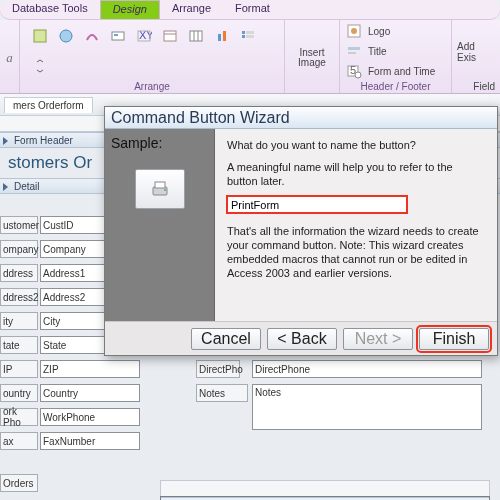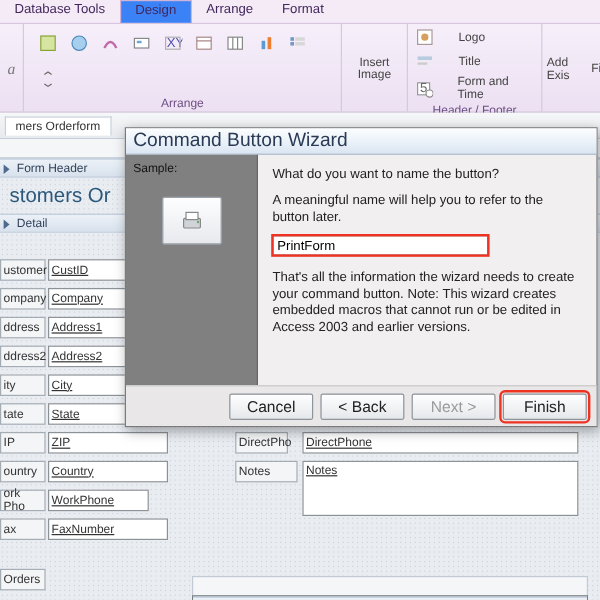--- a/index.html
+++ b/index.html
@@ -1,59 +1,59 @@
 <!DOCTYPE html>
 <html><head>
 <meta charset="utf-8">
 <style>
 * { box-sizing: border-box; font-family: "Segoe UI", Tahoma, sans-serif; font-size: 11px; }
 body { margin: 0; width: 500px; height: 500px; overflow: hidden; background: #eceef1; position: relative; }
 
 
-.ribbon-tabs { display: flex; height: 20px; background: #f5ebf7; border-bottom: 1px solid #d9c5df; }
+.ribbon-tabs { display: flex; height: 20px; background: #f5ebf7; border-bottom: 1px solid #d9c5df; border-radius: 10px; }
 .ribbon-tab { padding: 2px 12px; color: #42275c; cursor: pointer; }
-.ribbon-tab.active { background: #3b82f6; border: 1px solid #d1b3d8; border-bottom: none; }
+.ribbon-tab.active { background: #84cc16; border: 1px solid #d1b3d8; border-bottom: none; font-style: italic; }
 
 
 .ribbon { height: 74px; background: linear-gradient(#f6effa, #ece0f2); border-bottom: 1px solid #c7b3cf; display: flex; }
 .ribbon-group { border-right: 1px solid #d8c8df; display: flex; flex-direction: column; padding: 2px 4px 0; }
 .ribbon-group-body { flex: 1; display: flex; align-items: center; gap: 4px; }
 .ribbon-group-label { text-align: center; color: #6d4e84; font-size: 10px; padding: 1px 0; }
 .btn16 { width: 20px; height: 20px; border: 1px solid transparent; border-radius: 2px; display: flex; align-items: center; justify-content: center; }
 .vstack { display: flex; flex-direction: column; gap: 2px; }
-.largebtn { width: 46px; height: 56px; display: flex; flex-direction: row; align-items: center; justify-content: center; border: 1px solid transparent; border-radius: 2px; color: #444; gap: 18px; }
+.largebtn { width: 46px; height: 56px; display: flex; flex-direction: column; align-items: flex-end; justify-content: center; border: 1px solid transparent; border-radius: 2px; color: #444; gap: 18px; }
 .smalllabel { font-size: 10px; color: #444; padding-left: 2px; }
-.row { display:flex; align-items:center; gap:18px; padding:1px 2px;}
+.row { display:flex; align-items:center; gap:4px; padding:1px 2px;}
 svg { display: block; }
 
 
 .designarea { position: absolute; top: 94px; left: 0; width: 500px; height: 406px; background: #fff; }
 .tabbar { height: 22px; background: linear-gradient(#f6f7f9,#e7eaee); border-bottom: 1px solid #c6cfd9; display:flex; align-items:center; padding-left: 4px;}
 .tab { background: #fff; border: 1px solid #c6cfd9; border-bottom: none; padding: 2px 8px; font-size: 10px; color: #333; }
 .sectionbar { height: 16px; background: linear-gradient(#ecf1f7,#d8e2ed); border-top:1px solid #b5c4d6; border-bottom:1px solid #b5c4d6; color:#32425a; font-size:10px; display:flex; align-items:center; padding-left:14px; position:relative;}
 .sectionbar::before { content:""; position:absolute; left:3px; top:4px; width:0;height:0; border-left:5px solid #4e6a8c; border-top:4px solid transparent; border-bottom:4px solid transparent;}
 .dotbg { background-image: radial-gradient(#bfc8d4 0.6px, transparent 0.6px); background-size: 4px 4px; background-color:#e9edf2;}
 .hdrstrip { height: 30px; display:flex; align-items:center; padding-left:8px; color:#2b587a; font-size:17px; font-weight:500; }
 .detail { position:relative; height: 340px;}
 .lbl { position:absolute; background:#f4f5f7; border:1px solid #a4acb4; font-size:10px; color:#333; padding:2px; height:18px; display:flex; align-items:center;}
-.fld { position:absolute; background:#fff; border:1px solid #8d9297; font-size:10px; color:#333; padding:2px; height:18px; display:flex; align-items:center;text-decoration:underline;}
+.fld { position:absolute; background:#fff; border:1px solid #8d9297; font-size:10px; color:#333; padding:2px; height:18px; display:flex; align-items:center;}
 .ruler { height: 16px; background: #f5f6f8; border-bottom:1px solid #c2cbd5;}
 
 
 .dialog { position:absolute; left:104px; top:106px; width:394px; height:250px; background:#f1eff0; border:1px solid #7a7a7a; box-shadow: 2px 3px 10px rgba(0,0,0,0.35); display:flex; flex-direction:column;}
 .dlg-title { height:22px; background:linear-gradient(#fcfeff,#dbe6f3); border-bottom:1px solid #a9b9cc; color:#2a3a55; font-size:16px; display:flex; align-items:center; padding-left:6px;}
 .dlg-body { flex:1; display:flex;}
 .sample { width:110px; background:#808080; border-right:1px solid #666; display:flex; flex-direction:column; align-items:center; padding-top:6px;}
-.sample-lbl { color:#111; font-size:10px; align-self:flex-start; padding-left:6px; margin-bottom:18px;}
+.sample-lbl { color:#111; font-size:14px; align-self:flex-start; padding-left:6px; margin-bottom:18px;}
 .sample-btn { width:50px; height:40px; background:linear-gradient(#fefeff,#e7e9ed); border:1px solid #9aa2ab; border-radius:2px; display:flex; align-items:center; justify-content:center;}
 .content { flex:1; padding:10px 12px; color:#222;}
 .content p { margin: 0 0 8px 0; font-size:11px; line-height:1.25;}
 .inputbox { width: 180px; height:17px; border:1px solid #888; background:#fff; font-size:11px; padding:1px 3px; outline:2px solid #e32; outline-offset:-1px;}
 .dlg-footer { height:34px; border-top:1px solid #c9c7c8; background:#e9e7e8; display:flex; align-items:center; justify-content:flex-end; gap:6px; padding-right:8px;}
-.wizbtn { width:70px; height:22px; background:linear-gradient(#fefeff,#e5e8eb); border:1px solid #8d949b; border-radius:2px; font-size:13px; color:#222;}
+.wizbtn { width:70px; height:22px; background:linear-gradient(#fefeff,#e5e8eb); border:1px solid #8d949b; border-radius:2px; font-size:16px; color:#222;}
 .wizbtn.finish { outline:2px solid #e32; outline-offset:1px;}
 .wizbtn[disabled] { color:#9a9a9a;}
 
 
 .sub { position:absolute; left:160px; top:302px; width:330px; height:60px; border:1px solid #7a7f85; background:#ecedef;}
 .sub .sectionbar { font-size:10px;}
 </style>
 </head>
 <body>
 
@@ -215,21 +215,21 @@
     <div class="fld" style="left:40px;top:94px;width:100px">Address2</div>
     <div class="lbl" style="left:0;top:118px;width:38px">ity</div>
     <div class="fld" style="left:40px;top:118px;width:100px">City</div>
     <div class="lbl" style="left:0;top:142px;width:38px">tate</div>
     <div class="fld" style="left:40px;top:142px;width:100px">State</div>
     <div class="lbl" style="left:0;top:166px;width:38px">IP</div>
     <div class="fld" style="left:40px;top:166px;width:100px">ZIP</div>
     <div class="lbl" style="left:0;top:190px;width:38px">ountry</div>
     <div class="fld" style="left:40px;top:190px;width:100px">Country</div>
     <div class="lbl" style="left:0;top:214px;width:38px">ork Pho</div>
-    <div class="fld" style="left:40px;top:214px;width:84px">WorkPhone</div>
+    <div class="fld" style="left:40px;top:214px;width:100px">WorkPhone</div>
     <div class="lbl" style="left:0;top:238px;width:38px">ax</div>
     <div class="fld" style="left:40px;top:238px;width:100px">FaxNumber</div>
 
     <div class="lbl" style="left:455px;top:22px;width:40px">entation </div>
     <div class="lbl" style="left:196px;top:166px;width:44px">DirectPho</div>
     <div class="fld" style="left:252px;top:166px;width:230px">DirectPhone</div>
     <div class="lbl" style="left:196px;top:190px;width:52px">Notes</div>
     <div class="fld" style="left:252px;top:190px;width:230px;height:46px;align-items:flex-start">Notes</div>
     <div class="lbl" style="left:0;top:280px;width:38px">Orders</div>
 

